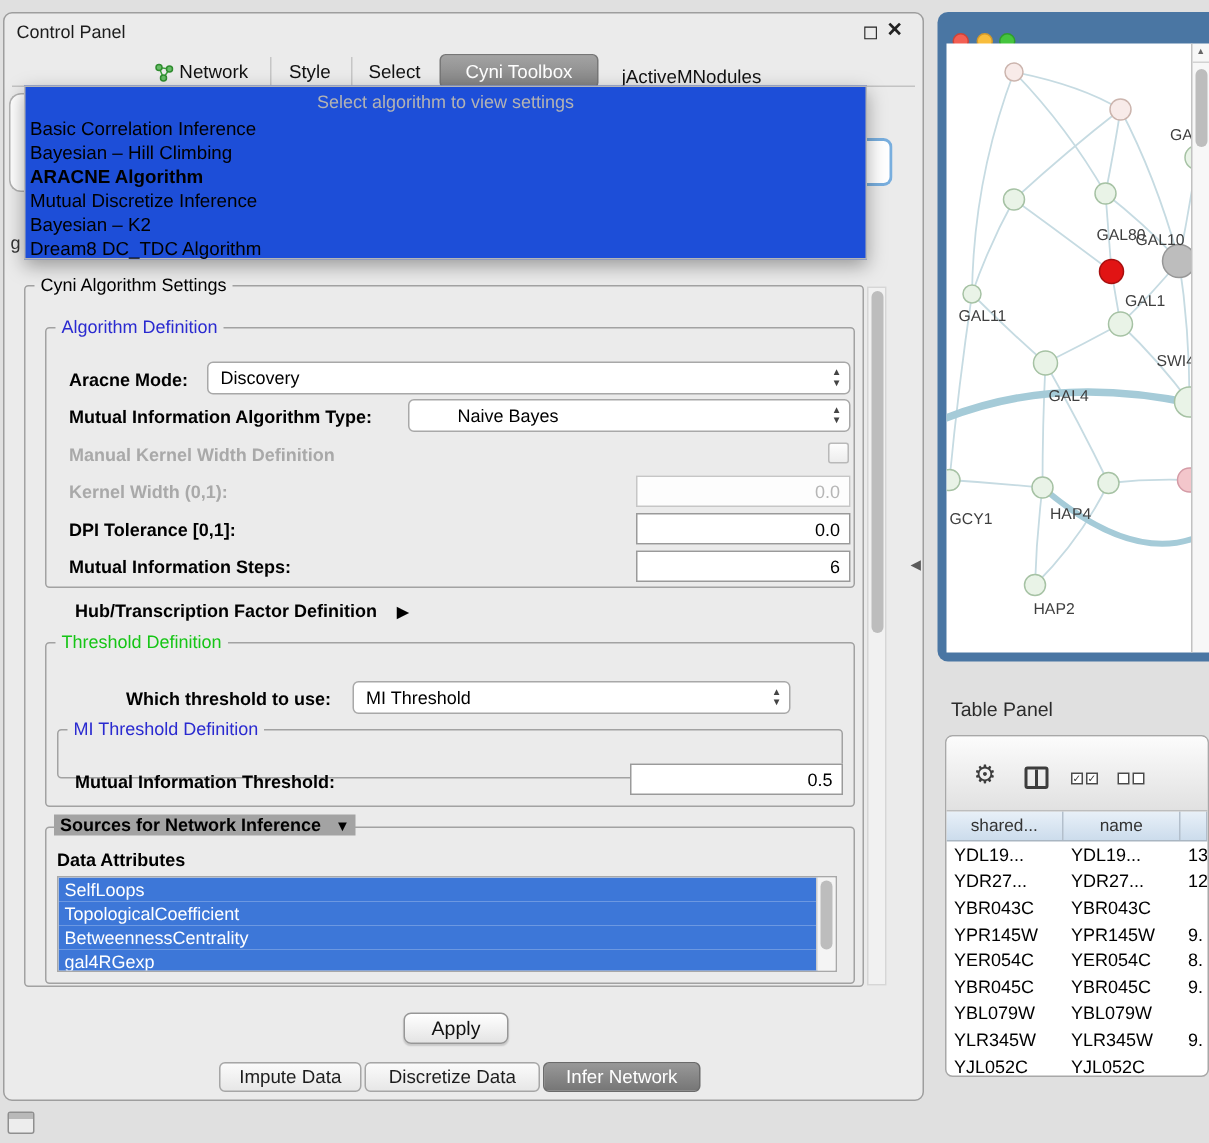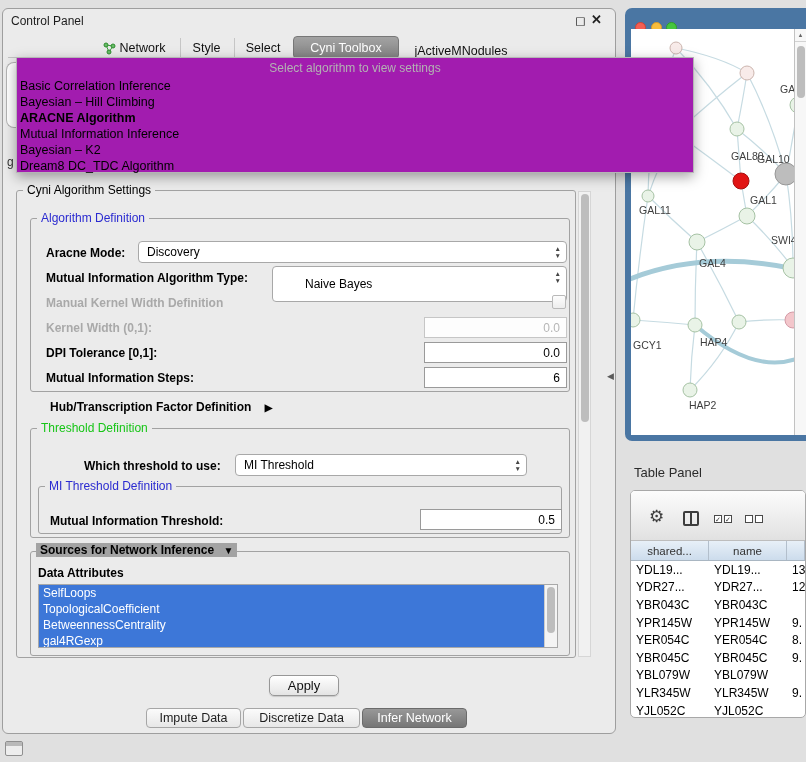--- a/index.html
+++ b/index.html
@@ -13,22 +13,22 @@
   .winbtn { position:absolute; font-size:13px; color:#222; cursor:default; }
 
   .tabline { position:absolute; left:8px; top:57px; width:602px; height:1px; background:#c3c3c3; }
   .tab { position:absolute; top:38px; height:20px; display:flex; align-items:center;
          justify-content:center; gap:4px; font-size:12.5px; color:#111; }
   .tab.sep { border-left:1px solid #c6c6c6; }
   .tab.sel { top:36px; height:23px; background:linear-gradient(#a3a3a3,#828282);
              border-radius:4px; color:#fff; border:1px solid #777; }
 
   
-  .popup { position:absolute; left:16px; top:57px; width:678px; height:116px;
-           background:#a21caf; border:1px solid #b5b5b5; box-shadow:0 4px 12px rgba(0,0,0,.35);
+  .popup { position:absolute; left:16px; top:57px; width:562px; height:116px;
+           background:#1d4ed8; border:1px solid #b5b5b5; box-shadow:0 4px 12px rgba(0,0,0,.35);
            z-index:40; }
   .popup .prompt { height:20px; display:flex; align-items:center; justify-content:center;
                    color:#b3b3b3; font-size:12px; }
   .popup .opt { height:16px; line-height:16px; padding-left:3px; font-size:12.5px; color:#000;
                 white-space:nowrap; }
   .popup .opt.sel { font-weight:bold; }
 
   
   .frag-left { position:absolute; left:6px; top:62px; width:10px; height:66px; background:#fff;
                border:1px solid #b3b3b3; border-right:none; border-radius:8px 0 0 8px; z-index:10; }
@@ -147,21 +147,21 @@
 
 <div class="frag-left"></div>
 <div class="frag-g">g</div>
 <div class="frag-right"></div>
 
 <div class="popup">
   <div class="prompt">Select algorithm to view settings</div>
   <div class="opt">Basic Correlation Inference</div>
   <div class="opt">Bayesian – Hill Climbing</div>
   <div class="opt sel">ARACNE Algorithm</div>
-  <div class="opt">Mutual Information Inference</div>
+  <div class="opt">Mutual Discretize Inference</div>
   <div class="opt">Bayesian – K2</div>
   <div class="opt">Dream8 DC_TDC Algorithm</div>
 </div>
 
 <div class="group" style="left:16px;top:190px;width:560px;height:468px;">
   <span class="legend">Cyni Algorithm Settings</span>
 </div>
 <div class="vsb" style="left:578px;top:191px;width:13px;height:466px;">
   <div class="vsb-thumb" style="left:2px;top:2px;width:8px;height:228px;"></div>
 </div>
@@ -171,21 +171,21 @@
 </div>
 <div class="blbl" style="left:46px;top:246px;">Aracne Mode:</div>
 <div class="combo" style="left:138px;top:241px;width:429px;height:22px;">
   <span>Discovery</span>
   <span class="arrows">
       <span>▲</span>
       <span>▼</span>
     </span>
 </div>
 <div class="blbl" style="left:46px;top:271px;">Mutual Information Algorithm Type:</div>
-<div class="combo" style="left:272px;top:266px;width:295px;height:36px;padding-left:32px;">
+<div class="combo" style="left:272px;top:266px;width:295px;height:22px;padding-left:32px;">
   <span>Naive Bayes</span>
   <span class="arrows">
       <span>▲</span>
       <span>▼</span>
     </span>
 </div>
 <div class="blbl dis" style="left:46px;top:296px;">Manual Kernel Width Definition</div>
 <div class="chk" style="left:552px;top:295px;"></div>
 <div class="blbl dis" style="left:46px;top:321px;">Kernel Width (0,1):</div>
 <div class="field off" style="left:424px;top:317px;width:143px;height:21px;">0.0</div>
@@ -203,21 +203,21 @@
   <span class="legend greenT">Threshold Definition</span>
 </div>
 <div class="blbl" style="left:84px;top:459px;">Which threshold to use:</div>
 <div class="combo" style="left:235px;top:454px;width:292px;height:22px;">
   <span>MI Threshold</span>
   <span class="arrows">
       <span>▲</span>
       <span>▼</span>
     </span>
 </div>
-<div class="group" style="left:38px;top:486px;width:524px;height:48px;">
+<div class="group" style="left:38px;top:486px;width:524px;height:33px;">
   <span class="legend blue">MI Threshold Definition</span>
 </div>
 <div class="blbl" style="left:50px;top:514px;">Mutual Information Threshold:</div>
 <div class="field" style="left:420px;top:509px;width:142px;height:21px;">0.5</div>
 
 <div class="group" style="left:30px;top:551px;width:540px;height:105px;"></div>
 <div class="blbl" style="left:36px;top:543px;background:#a3a3a3;padding:0 4px;">
   <span>Sources for Network Inference</span>
   <span class="tri" style="margin-left:6px;">▼</span>
 </div>

